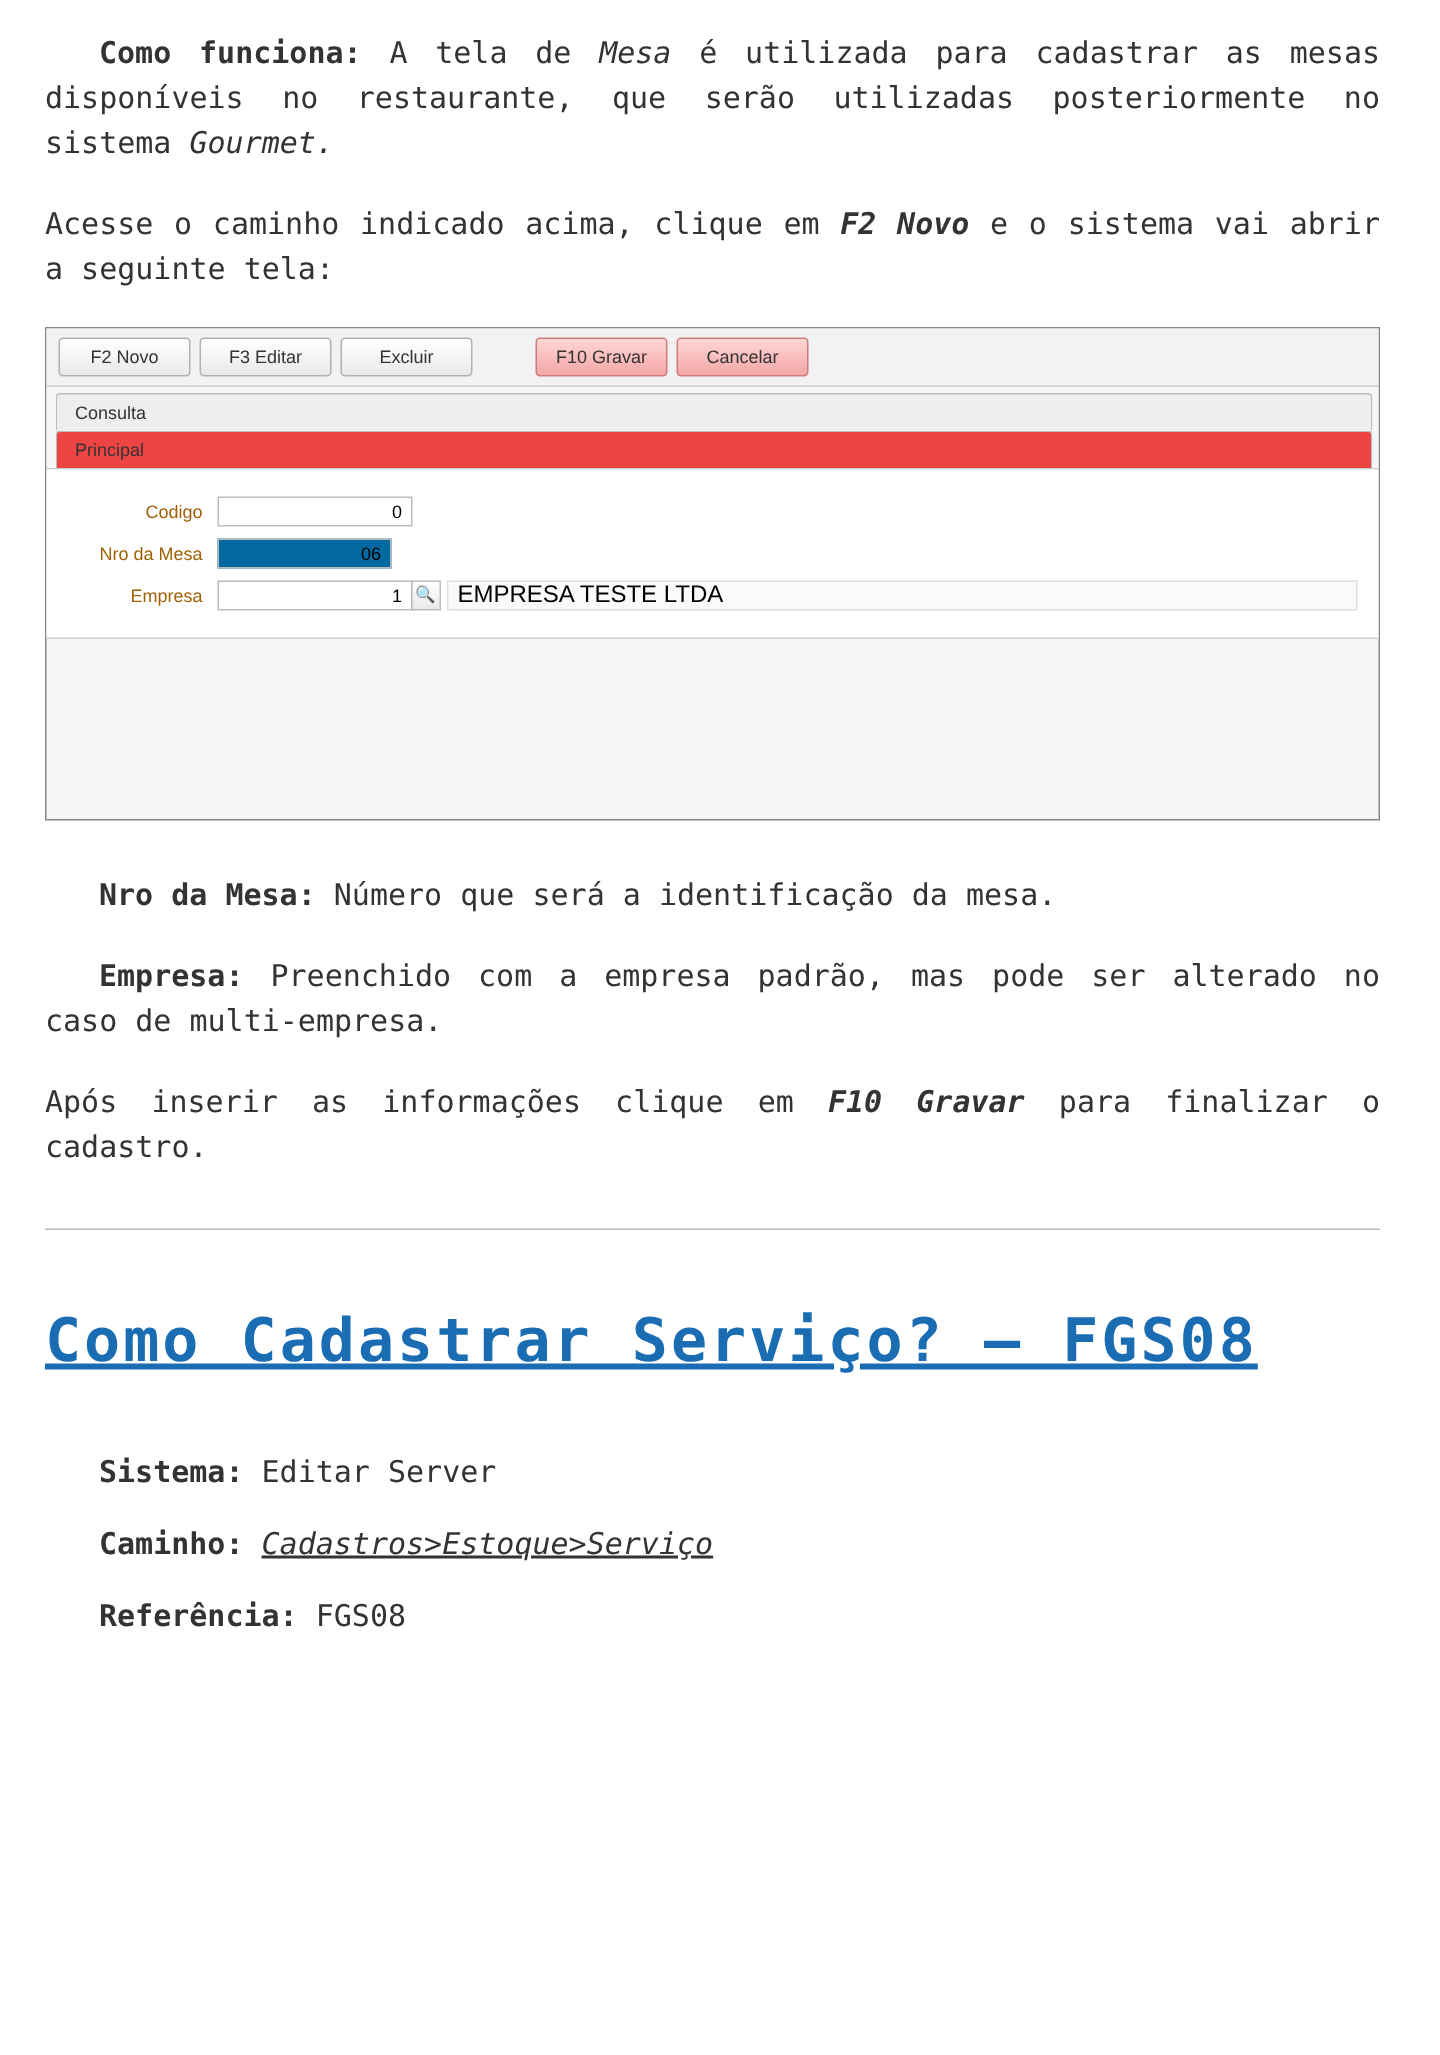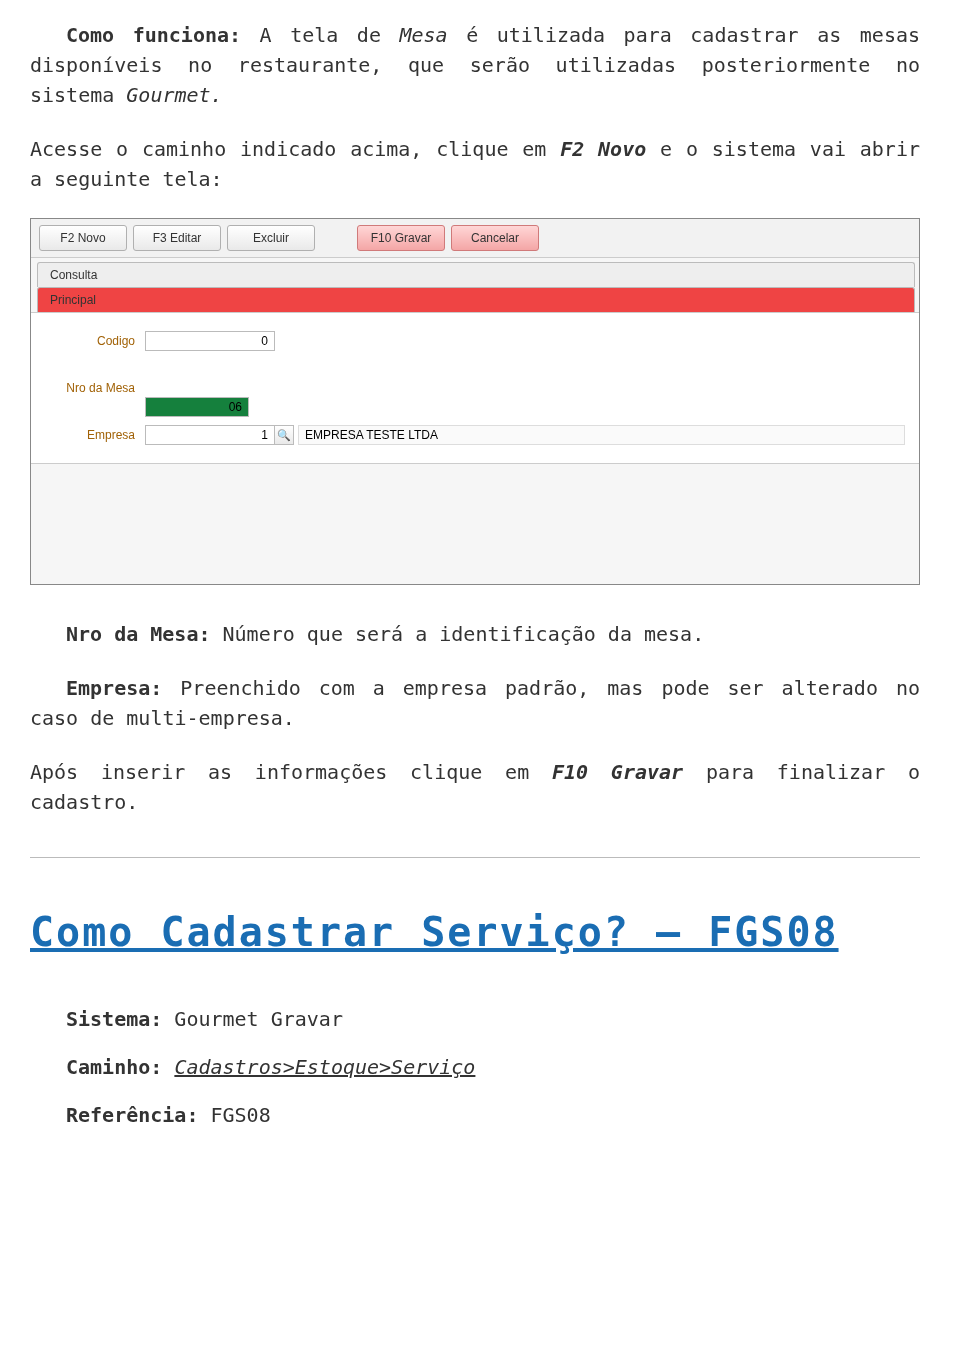--- a/index.html
+++ b/index.html
@@ -118,39 +118,39 @@
   }
   .finput {
     border: 1px solid #bbb;
     background: #fff;
     padding: 2px 6px;
     height: 20px;
     font-size: 12px;
     text-align: right;
   }
   .finput.codigo { width: 130px; }
-  .finput.nromesa { width: 104px; background: #15803d; margin-top: 38px; }
+  .finput.nromesa { width: 116px; background: #0369a1; }
   .finput.emp    { width: 130px; }
   .lookup-btn {
     width: 20px; height: 20px;
     border: 1px solid #bbb;
     background: linear-gradient(#fff, #e9e9e9);
     margin-left: -1px;
     display: inline-flex;
     align-items: center;
     justify-content: center;
     font-size: 11px;
     cursor: pointer;
   }
   .finput-ro {
     border: 1px solid #ddd;
     background: #fafafa;
     padding: 2px 6px;
     height: 20px;
-    font-size: 12px;
+    font-size: 16px;
     flex: 1;
     margin-left: 4px;
     text-align: left;
   }
 
   hr.sep {
     border: none;
     border-top: 1px solid #bbb;
     margin: 40px 0 50px 0;
   }
@@ -229,21 +229,21 @@
   <span>Após inserir as informações clique em </span><span class="bital">F10 Gravar</span><span> para finalizar o cadastro.</span>
 </p>
 
 <hr class="sep">
 
 <h1 class="link-title">
   <span>Como Cadastrar Serviço? – FGS08</span>
 </h1>
 
 <p class="meta-line">
-  <span class="bold">Sistema:</span><span> Gourmet Gravar</span>
+  <span class="bold">Sistema:</span><span> Editar Server</span>
 </p>
 
 <p class="meta-line">
   <span class="bold">Caminho:</span>
   <span class="ital underline">Cadastros&gt;Estoque&gt;Serviço</span>
 </p>
 
 <p class="meta-line">
   <span class="bold">Referência:</span><span> FGS08</span>
 </p>

